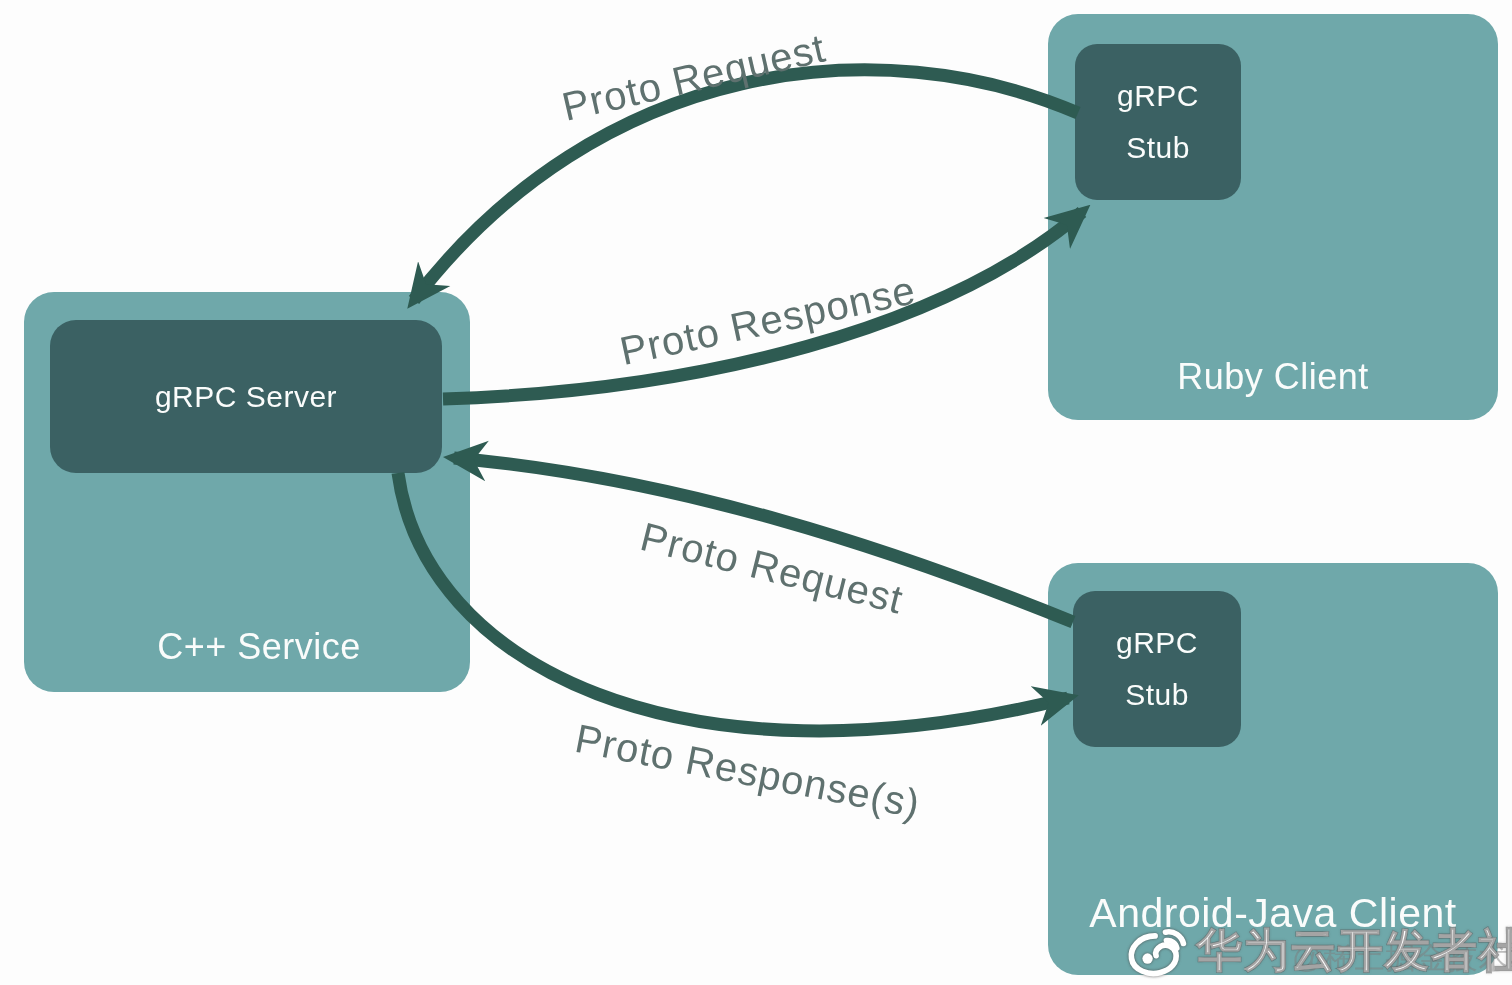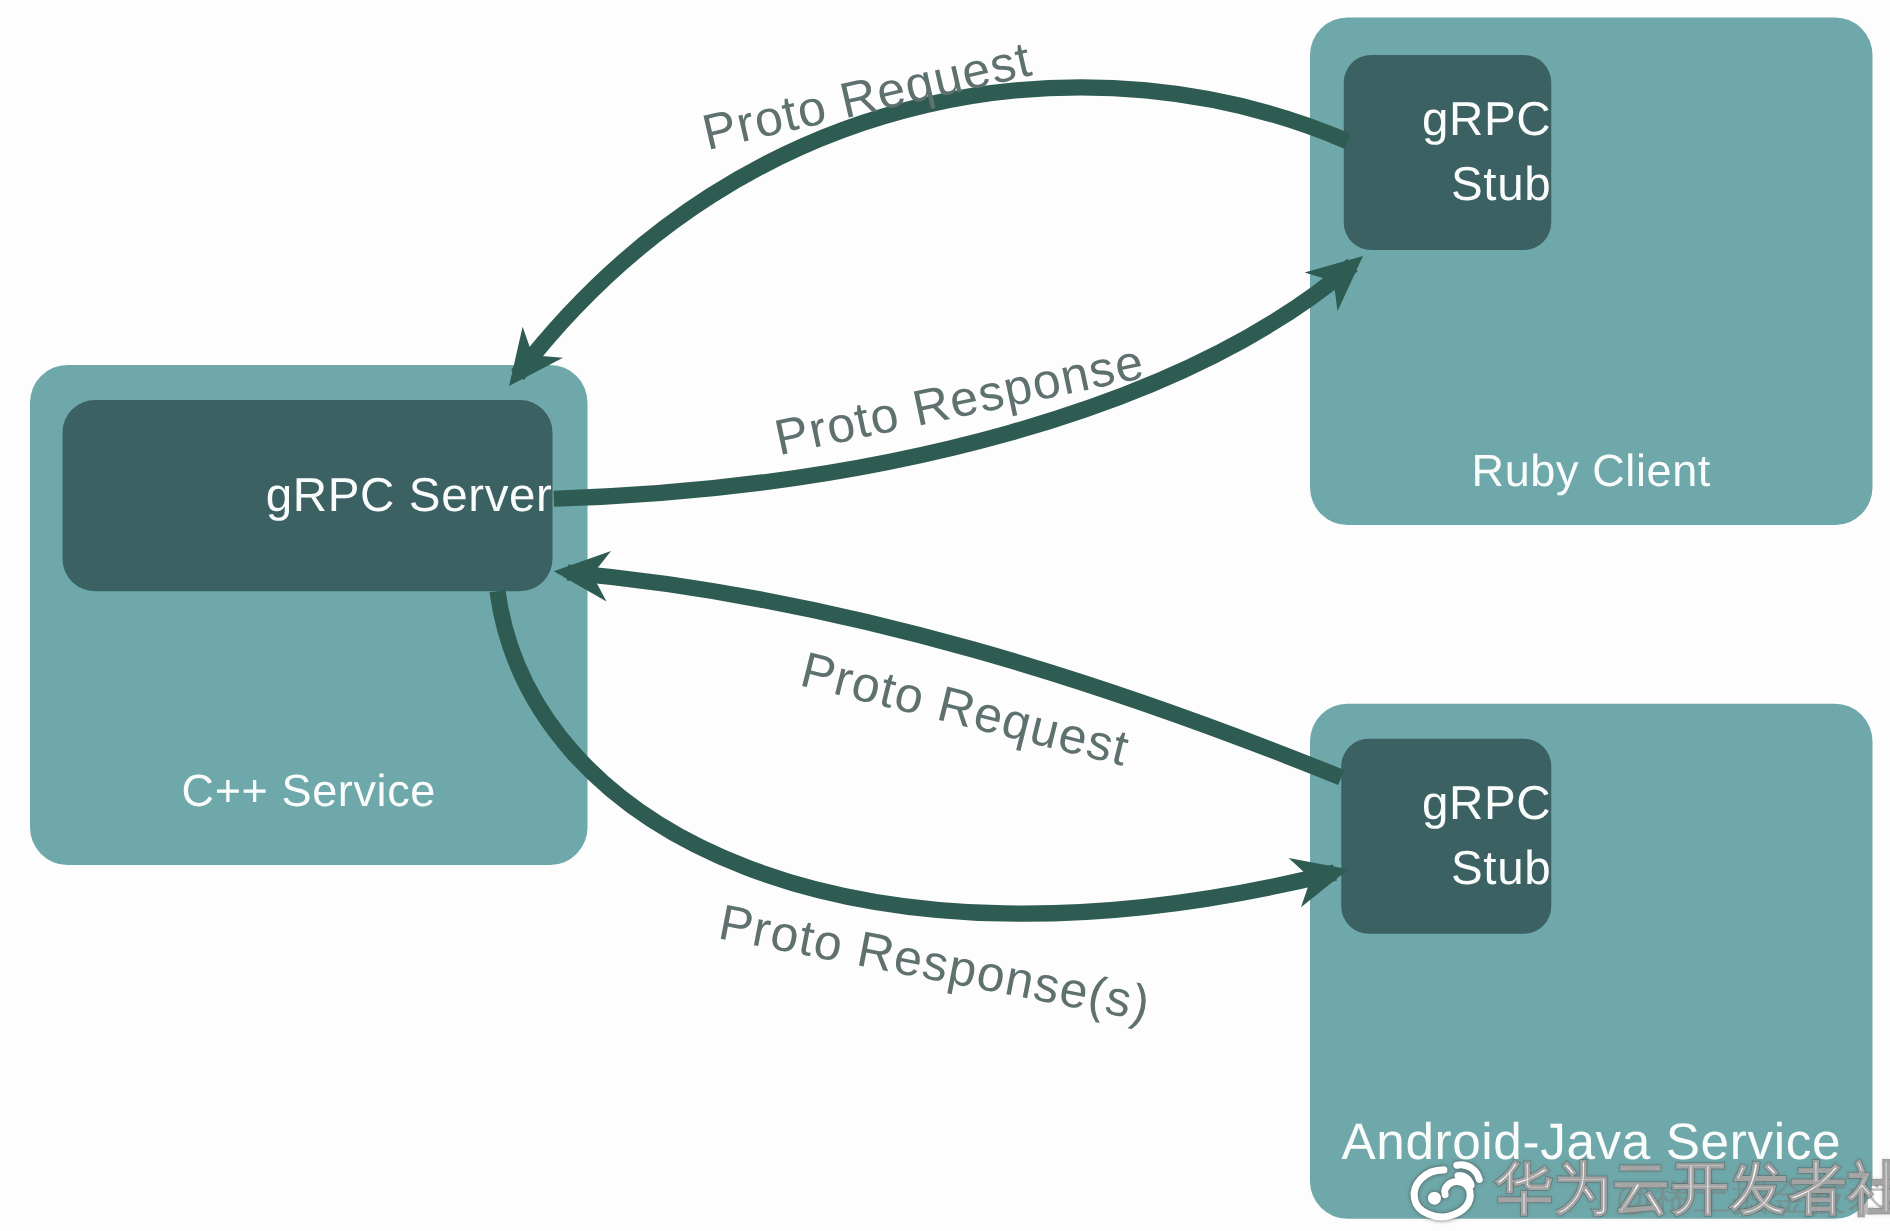--- a/index.html
+++ b/index.html
@@ -11,32 +11,32 @@
   
   .client-box{
     position:absolute;background:#6fa8aa;border-radius:30px;
   }
   #cpp-box{left:24px;top:292px;width:446px;height:400px;}
   #ruby-box{left:1048px;top:14px;width:450px;height:406px;}
   #android-box{left:1048px;top:563px;width:450px;height:412px;}
   
   .inner-box{
     position:absolute;background:#3b6163;border-radius:26px;
-    display:flex;flex-direction:column;align-items:flex-end;justify-content:center;
-    color:#fafcfb;font-size:38px;line-height:52px;letter-spacing:.5px;
+    display:flex;flex-direction:column;align-items:center;justify-content:center;
+    color:#fafcfb;font-size:30px;line-height:52px;letter-spacing:.5px;
   }
   #server-box{left:26px;top:28px;width:392px;height:153px;}
   #ruby-stub{left:27px;top:30px;width:166px;height:156px;border-radius:22px;}
   #android-stub{left:25px;top:28px;width:168px;height:156px;border-radius:22px;}
   
   .box-caption{
     position:absolute;left:0;width:100%;text-align:center;
     color:#fafcfb;font-size:36px;letter-spacing:.5px;
   }
-  #cpp-caption{bottom:38px;}
+  #cpp-caption{bottom:24px;margin-left:12px;}
   #ruby-caption{bottom:22px;}
   #android-caption{bottom:38px;font-size:41px;}
   
   #edges-svg{position:absolute;left:0;top:0;width:1512px;height:985px;pointer-events:none;}
   
   .edge-label{
     position:absolute;color:#5f716f;font-size:40px;letter-spacing:1px;
     white-space:nowrap;transform-origin:0 0;
   }
   #edge-label-0{left:558px;top:86px;transform:rotate(-13deg);}
@@ -76,21 +76,21 @@
       <span>Stub</span>
     </div>
     <div class="box-caption" id="ruby-caption">Ruby Client</div>
   </div>
 
   <div class="client-box" id="android-box">
     <div class="inner-box" id="android-stub">
       <span>gRPC</span>
       <span>Stub</span>
     </div>
-    <div class="box-caption" id="android-caption">Android-Java Service</div>
+    <div class="box-caption" id="android-caption">Android-Java Client</div>
   </div>
 
   <svg id="edges-svg" viewBox="0 0 1512 985">
     <defs>
       <marker id="ah" viewBox="0 0 10 10" refX="7.5" refY="5" markerWidth="3.4" markerHeight="3.4" orient="auto-start-reverse">
         <path d="M 0 0.4 L 10 5 L 0 9.6 L 3 5 Z" fill="#2e5b52"></path>
       </marker>
     </defs>
     <g fill="none" stroke-width="13" stroke="#2e5b52">
       <path d="M 1078 113 C 880 28, 600 58, 414 300" marker-end="url(#ah)"></path>

